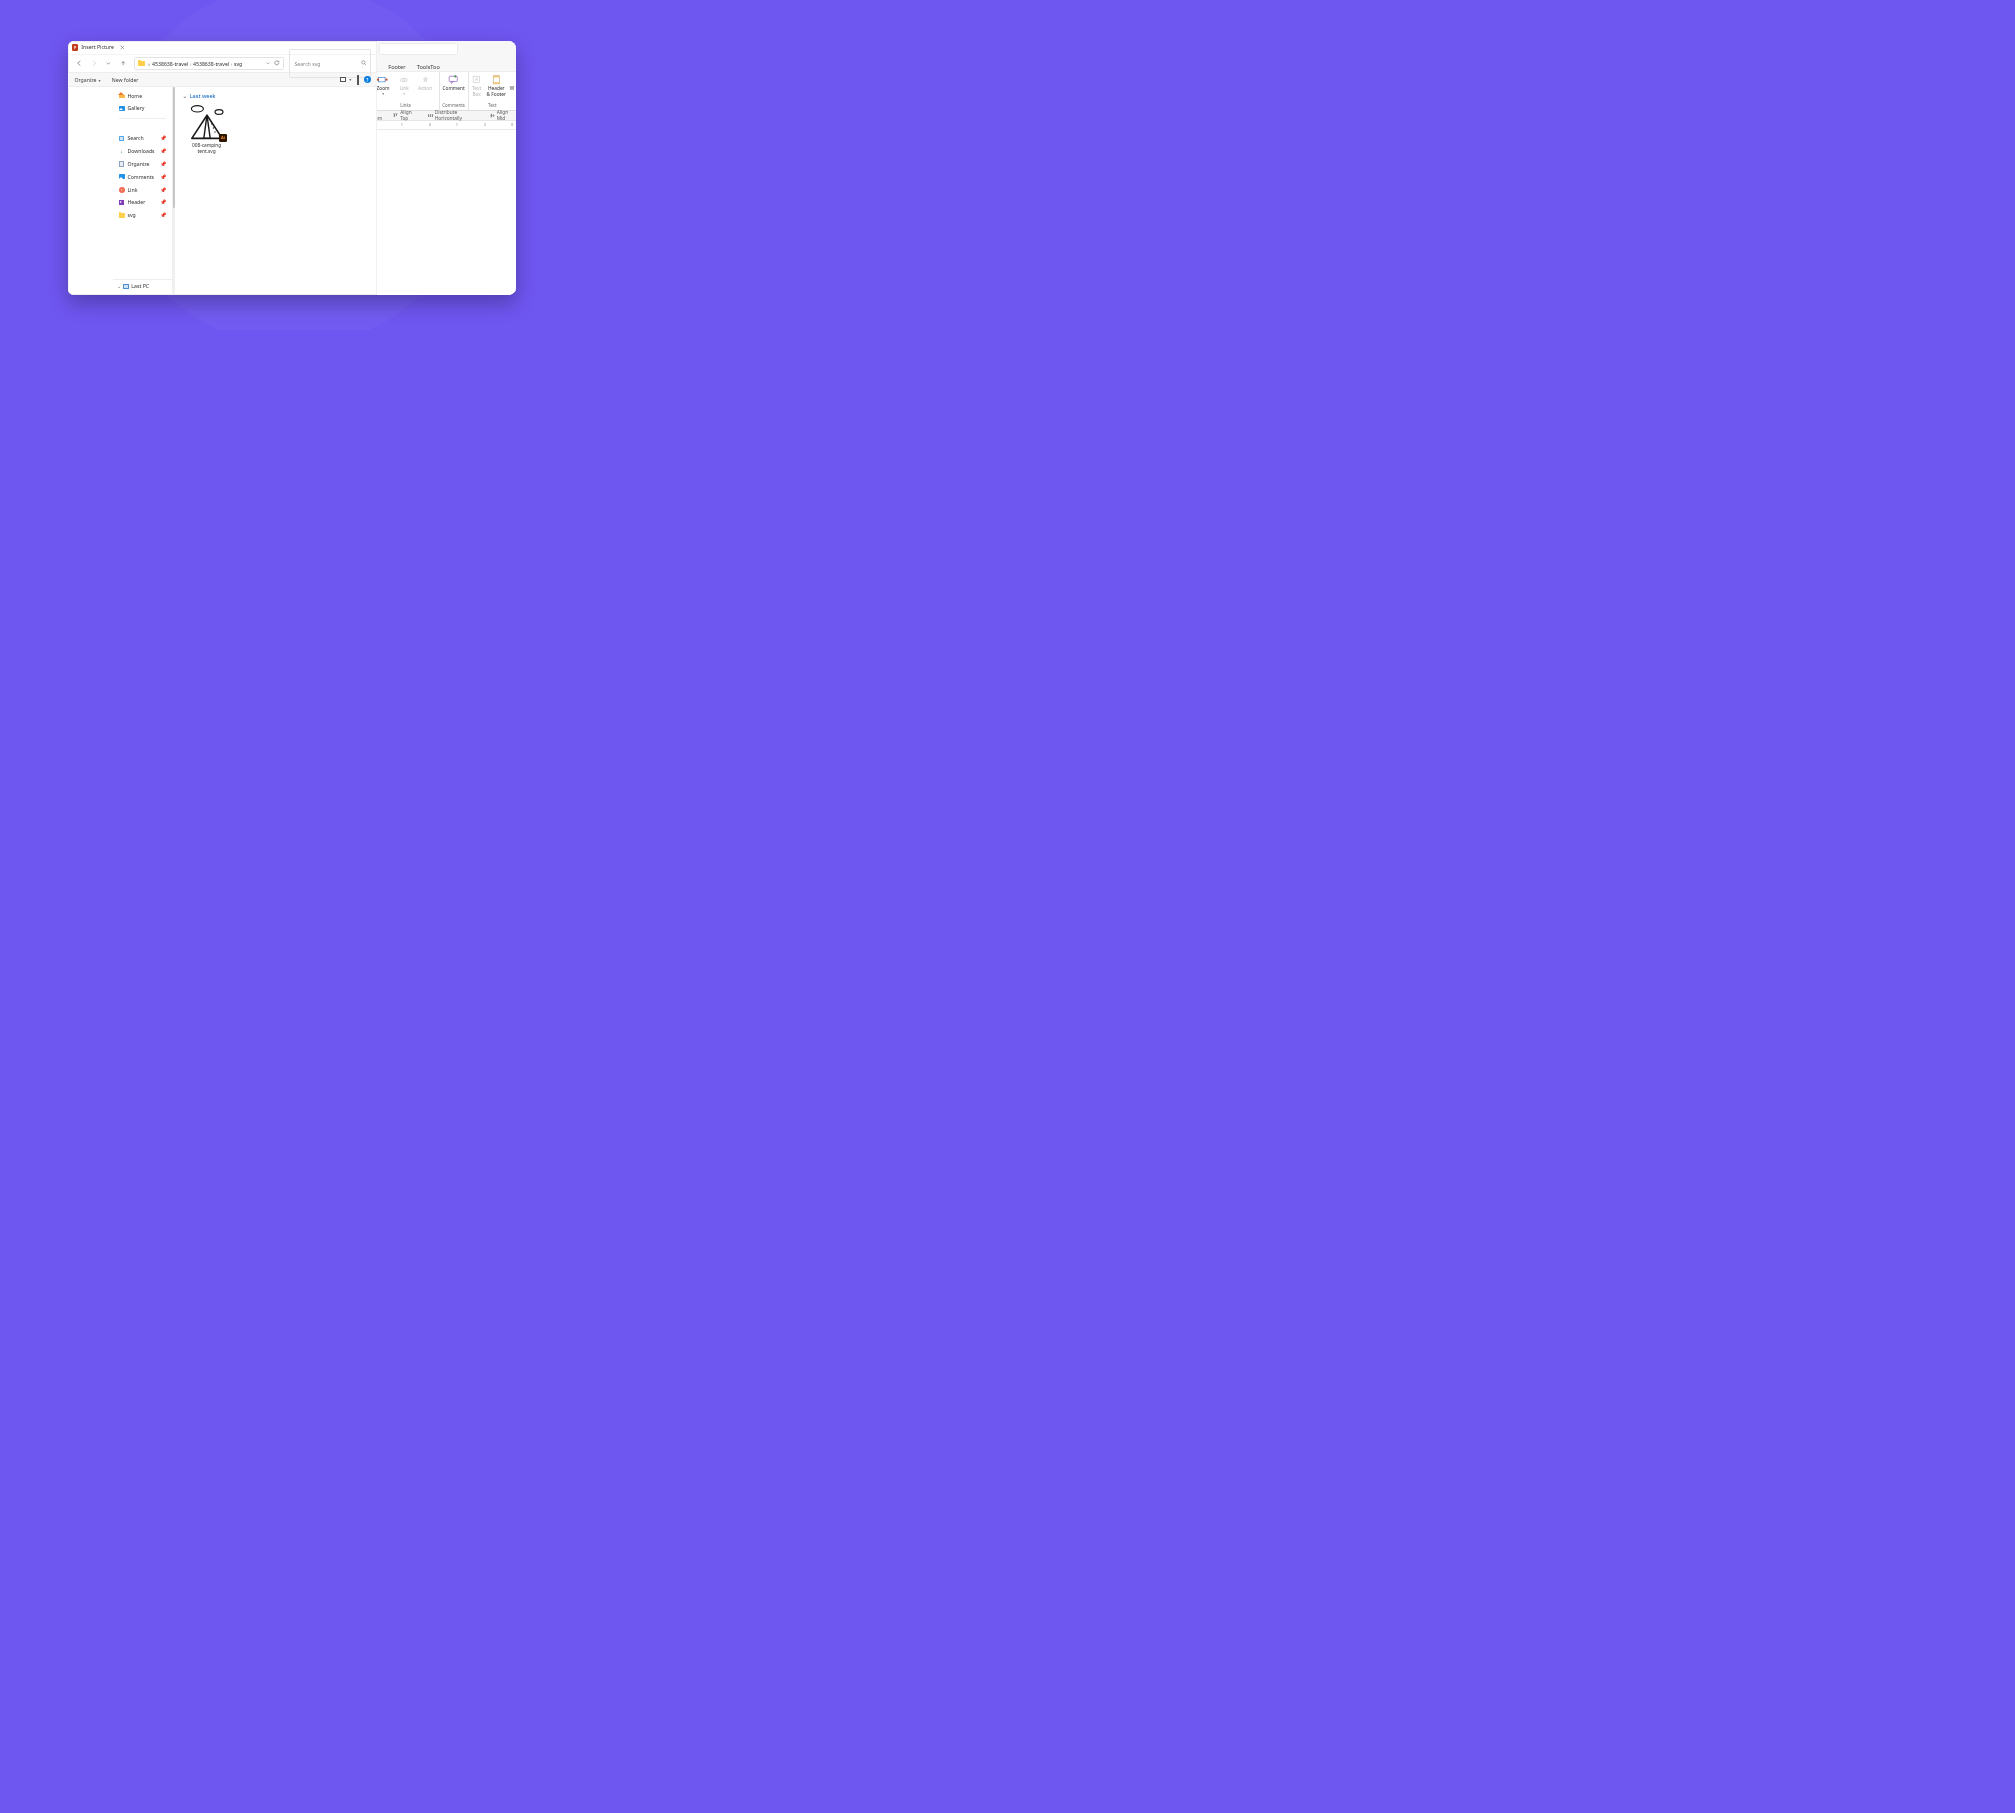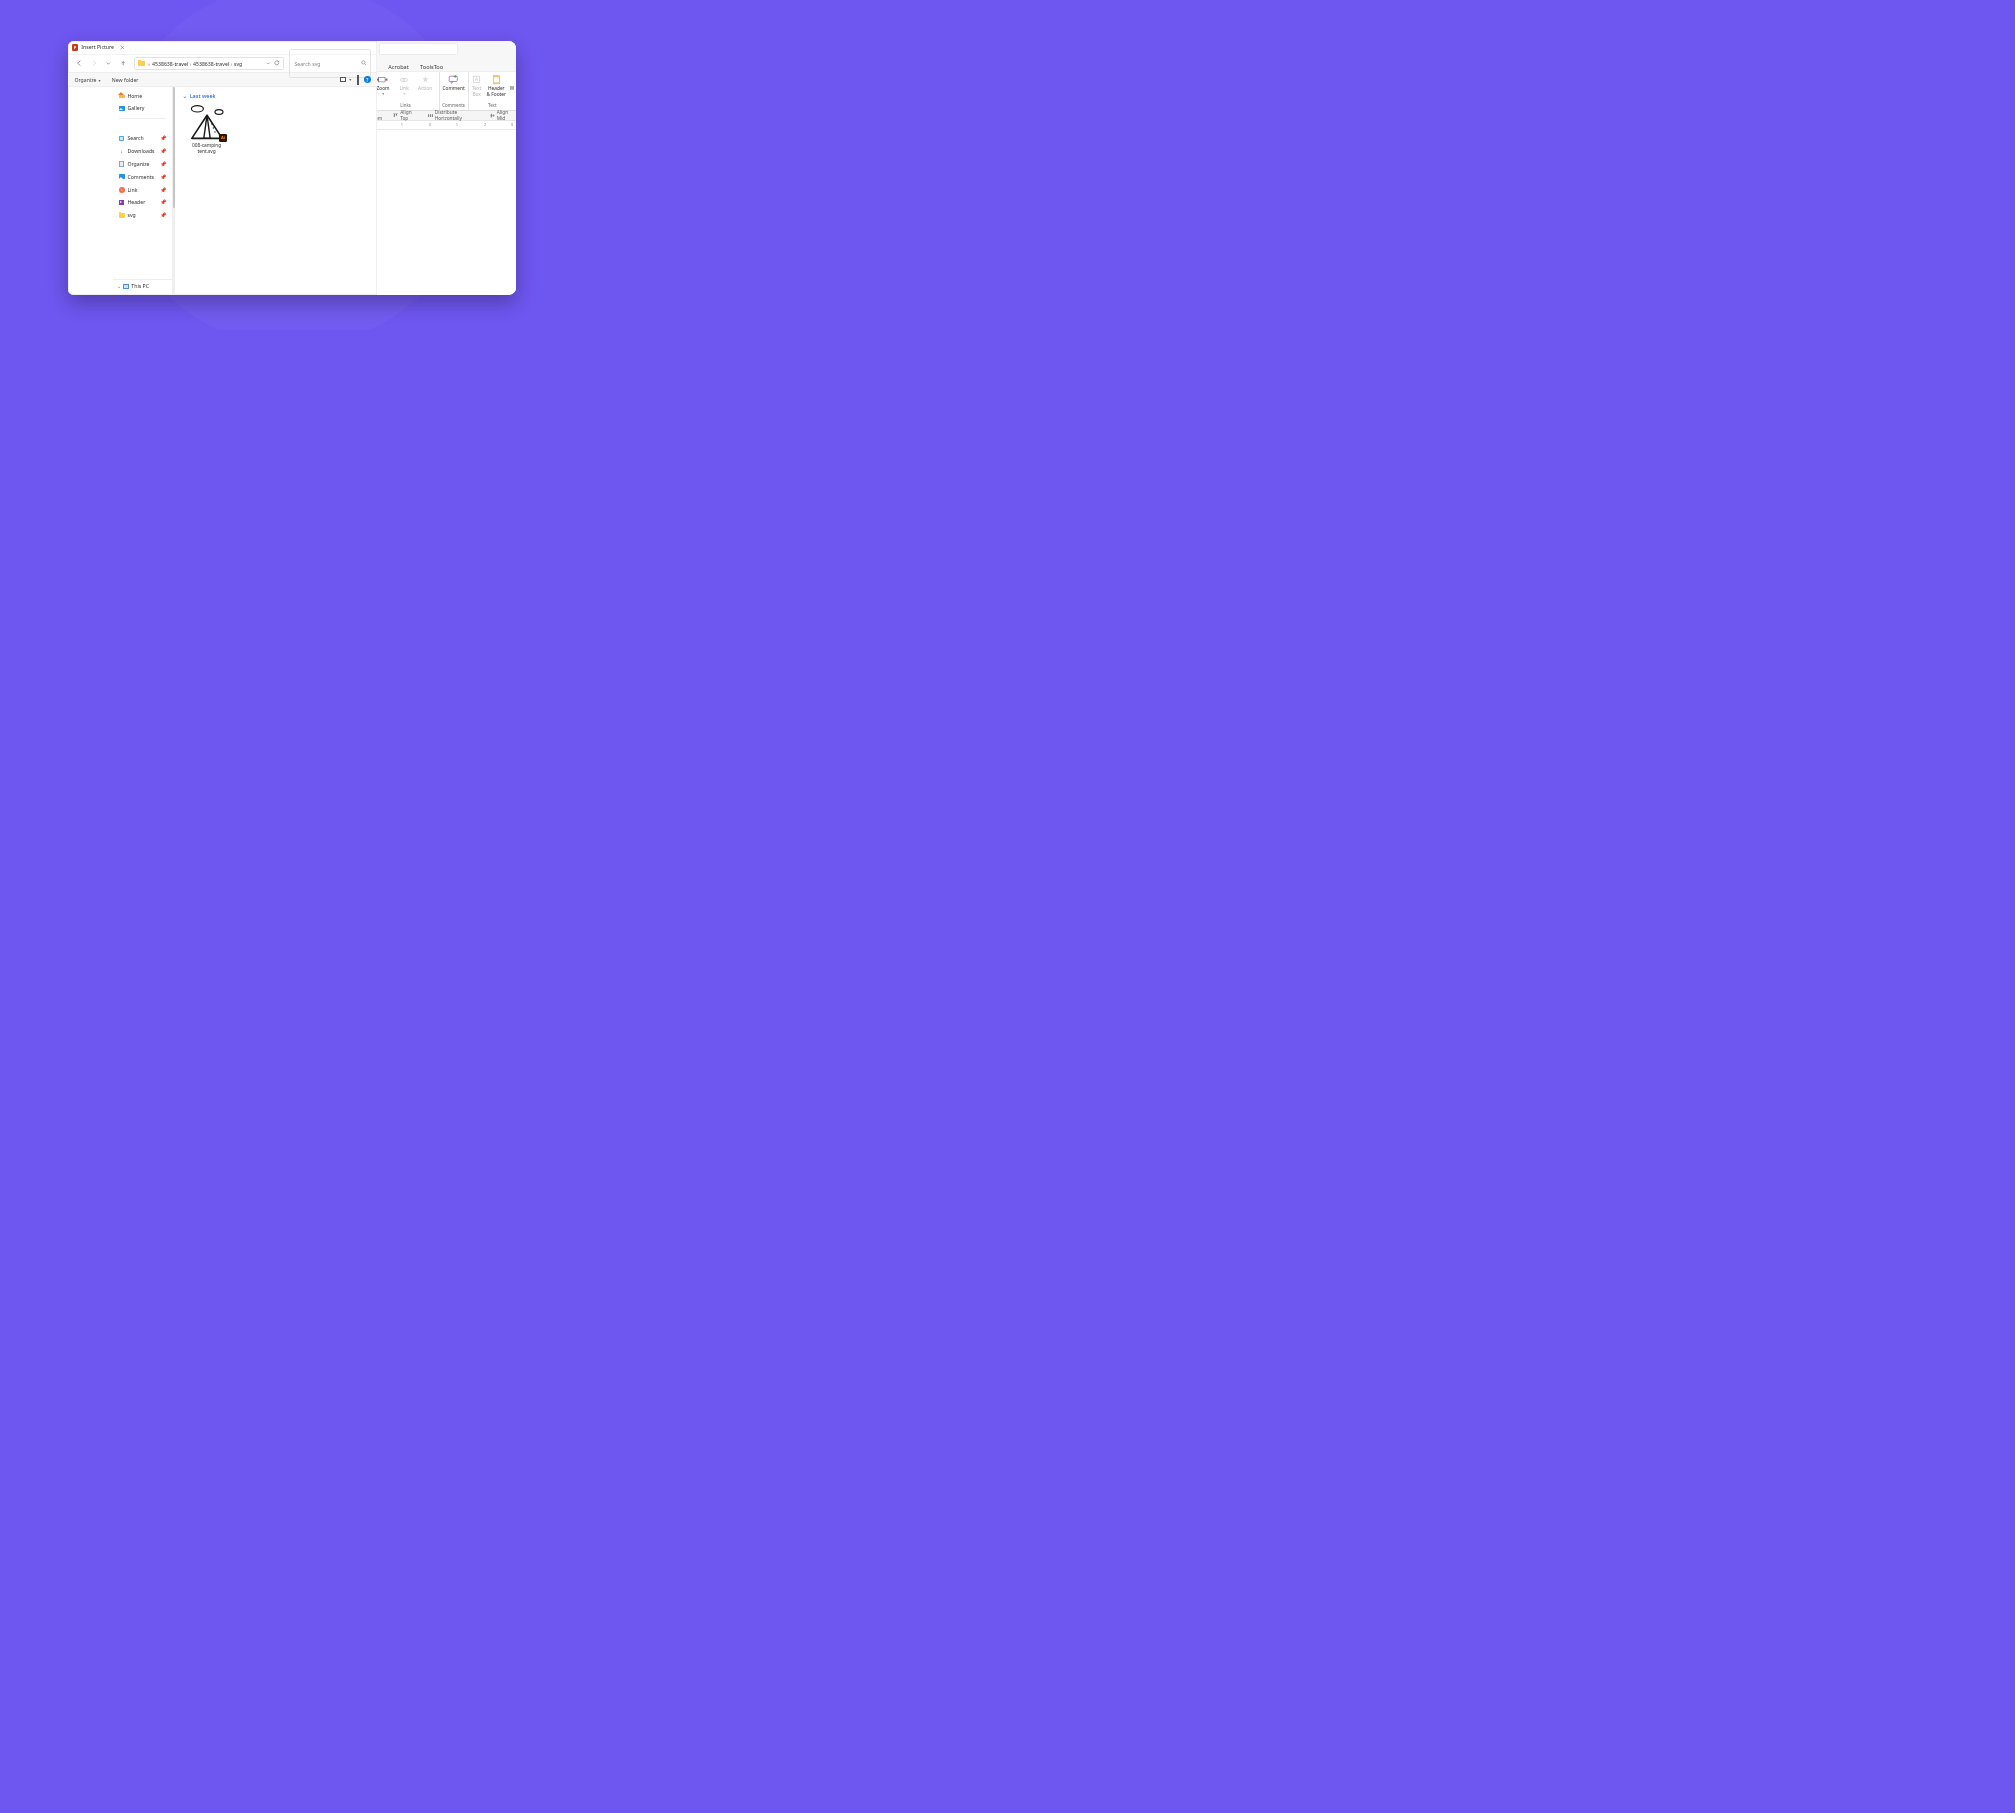--- a/index.html
+++ b/index.html
@@ -79,21 +79,21 @@
 
 <div class="bg-circle"></div>
 
 <div class="ppt-window">
   <div class="ppt-top-blank">
     <div style="width:309px"></div>
       <div class="blankbox"></div>
   </div>
   <div class="ppt-tabs">
     <div style="width:305px"></div>
-    <span>Acrobat</span>
+    <span>Footer</span>
     <span>ToolsToo</span>
   </div>
   <div class="ppt-ribbon">
     <div style="width:309px;border:none"></div>
     <div class="ribbon-group" style="width:68px">
       <div class="ribbon-icons">
         <div class="ribbon-btn">
           <div class="ic">
               <svg width="11.3" height="8.9" viewBox="0 0 28 22">
                 <rect x="4" y="6" width="16" height="11" fill="none" stroke="#2a79c9" stroke-width="1.5"></rect>
@@ -341,21 +341,21 @@
       <div class="side-item">
           <span class="ic-simple">
             <span class="fldy"></span>
           </span>
           <span>svg</span>
           <span class="pin">📌</span>
         </div>
       <div class="pc-sec">
         <span style="color:#666">⌄</span>
         <span class="pc-ic"></span>
-        <span>This PC</span>
+        <span>Last PC</span>
       </div>
     </div>
     <div class="content">
       <div class="scrollgutter">
           <div class="scrollthumb"></div>
         </div>
       <div class="group-hdr">
         <span class="chv">⌄</span>
         <span>Last week</span>
       </div>

